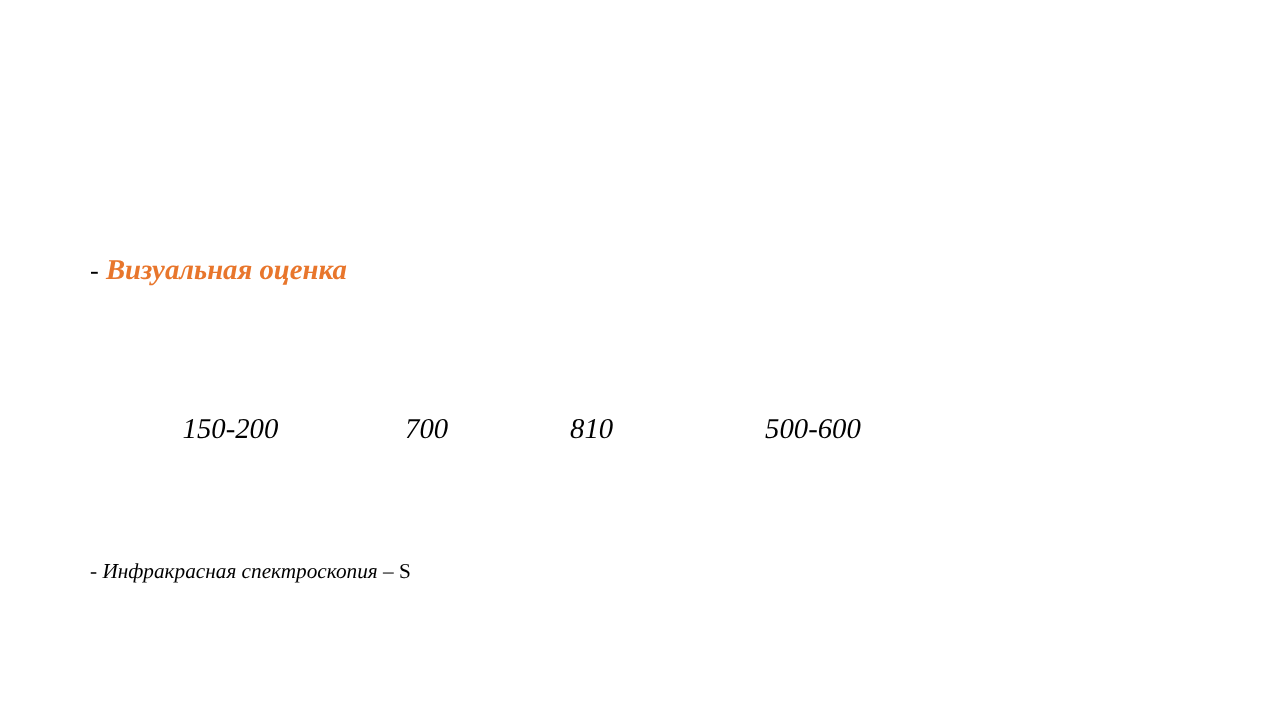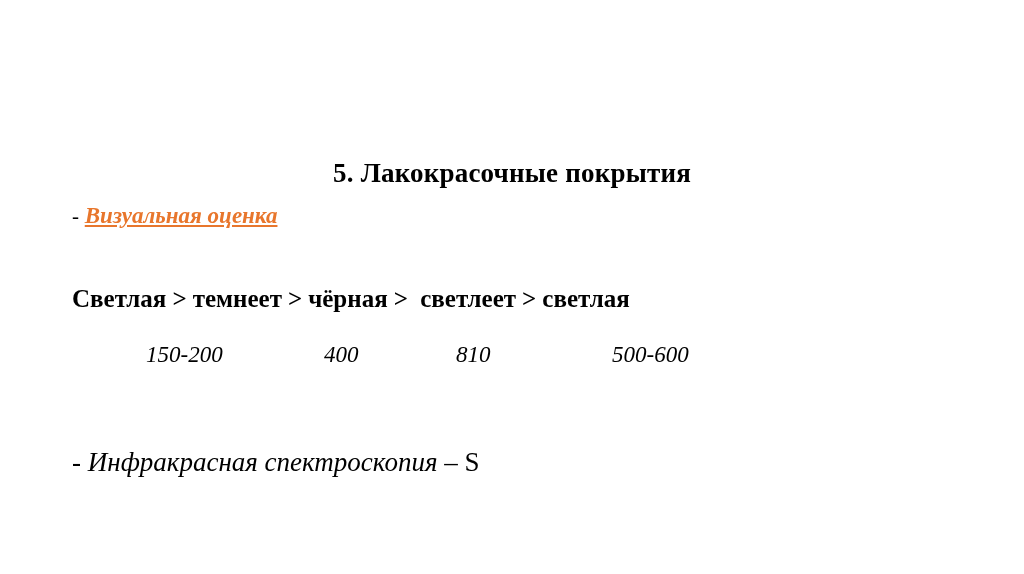--- a/index.html
+++ b/index.html
@@ -39,21 +39,20 @@
     white-space: nowrap;
   }
   .subtitle .dash {
     color: #000000;
     font-style: normal;
     font-weight: normal;
     font-size: 21px;
   }
   .subtitle .accent {
     color: #E8762C;
-    text-decoration: underline;
   }
   .chain {
     position: absolute;
     left: 72px;
     top: 285px;
     width: 880px;
     font-size: 25px;
     font-weight: bold;
     white-space: nowrap;
   }
@@ -72,51 +71,47 @@
     font-size: 23px;
     font-style: italic;
     white-space: nowrap;
   }
   .values span {
     display: inline-block;
   }
   .v1 { width: 176px; margin-left: 74px; }
   .v2 { width: 120px; margin-left: 2px; }
   .v3 { width: 130px; margin-left: 12px; }
-  .v4 { width: 150px; margin-left: 26px; margin-top: 12px; }
+  .v4 { width: 150px; margin-left: 26px; }
   .footnote {
     position: absolute;
     left: 72px;
     top: 447px;
-    font-size: 27px;
+    font-size: 17px;
     font-style: italic;
     white-space: nowrap;
   }
   .footnote .latin {
     font-style: normal;
   }
 </style>
 </head>
 <body>
 
 <div class="slide">
 
-  <div class="title">5. Лакокрасочные покрытия</div>
 
   <div class="subtitle">
     <span class="dash">-</span>
     <span class="accent">Визуальная оценка</span>
   </div>
 
-  <div class="chain">
-    <span>Светлая</span><span class="gt">&gt;</span><span>темнеет</span><span class="gt">&gt;</span><span>чёрная</span><span class="gt">&gt;</span>&nbsp;<span>светлеет</span><span class="gt">&gt;</span><span>светлая</span>
-  </div>
 
   <div class="values">
-    <span class="v1">150-200</span><span class="v2">400</span><span class="v3">810</span><span class="v4">500-600</span>
+    <span class="v1">150-200</span><span class="v2">700</span><span class="v3">810</span><span class="v4">500-600</span>
   </div>
 
   <div class="footnote">
     <span>- Инфракрасная спектроскопия</span>
     <span class="latin">–</span>
     <span class="latin">S</span>
   </div>
 
 </div>
 

